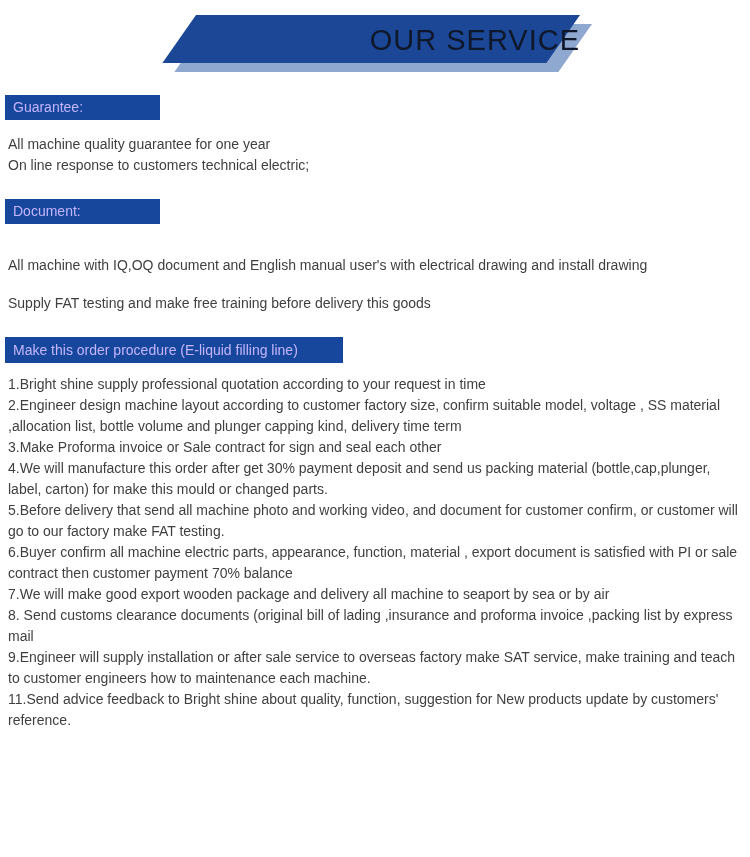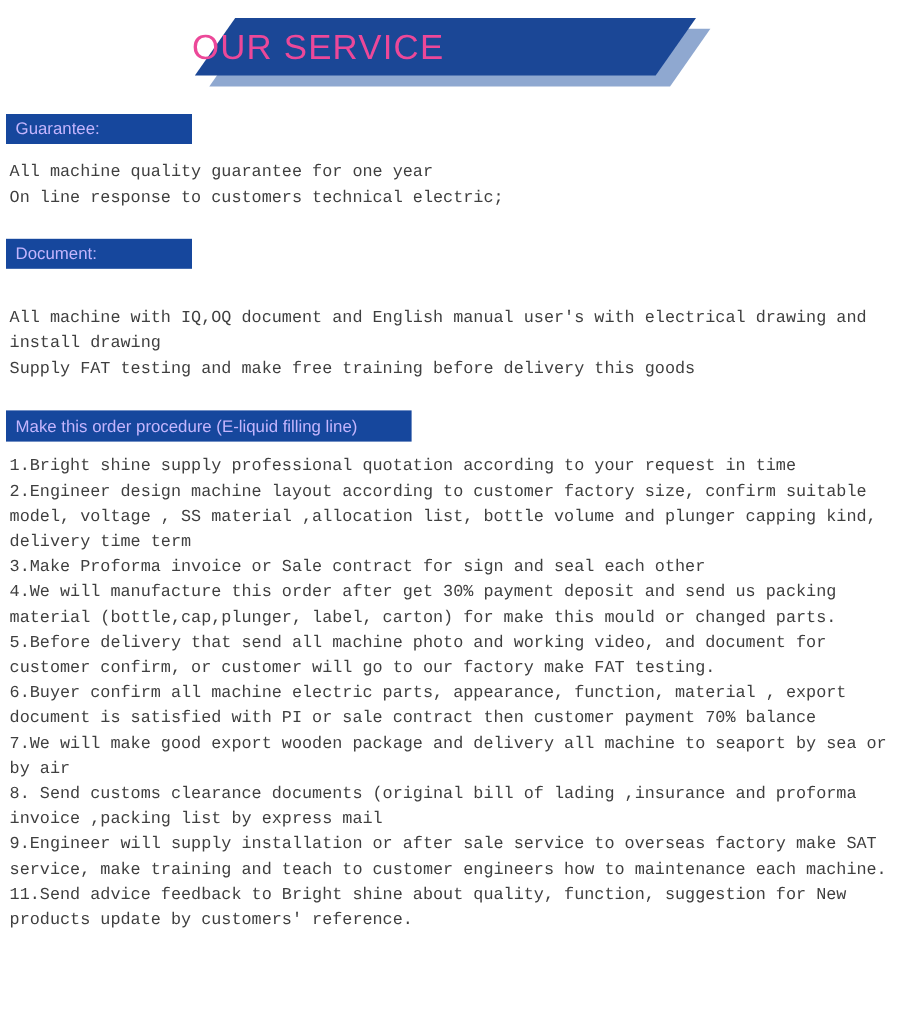--- a/index.html
+++ b/index.html
@@ -46,22 +46,22 @@
     height: 48px;
     background: var(--banner-blue, #1b4796);
     transform: skewX(-35deg);
     transform-origin: top left;
   }
   .banner-title {
     position: absolute;
     left: 160px;
     top: 24px;
     width: 420px;
-    text-align: left;
-    color: #ec4899;
+    text-align: right;
+    color: #0f172a;
     font-size: 29px;
     letter-spacing: 1px;
     line-height: 32px;
     white-space: nowrap;
   }
 
   
   .sec-bar {
     margin-left: 5px;
     margin-top: 23px;
@@ -79,21 +79,20 @@
     line-height: 26px;
   }
 
   
   .sec-body {
     margin: 14px 0 0 0;
     padding: 0 10px 0 8px;
     color: var(--body-text, #3f3f3f);
     font-size: 14px;
     line-height: 21px;
-    font-family: Liberation Mono, monospace;
   }
   .sec-body p {
     margin: 0;
     padding: 0;
   }
   .list-body {
     margin-top: 11px;
   }
 </style>
 </head>
@@ -111,21 +110,21 @@
   <div class="sec-body">
     <p>All machine quality guarantee for one year</p>
     <p>On line response to customers technical electric;</p>
   </div>
 
   <div class="sec-bar">Document:</div>
   <div class="sec-body" style="margin-top:31px;">
     <p>All machine with IQ,OQ document and English manual user's with electrical drawing and install drawing</p>
   </div>
 
-  <div class="sec-body" style="margin-top:1px;">
+  <div class="sec-body" style="margin-top:17px;">
     <p>Supply FAT testing and make free training before delivery this goods</p>
   </div>
 
   <div class="sec-bar wide">Make this order procedure (E-liquid filling line)</div>
   <div class="sec-body list-body">
     <p>1.Bright shine supply professional quotation according to your request in time</p>
     <p>2.Engineer design machine layout according to customer factory size, confirm suitable model, voltage , SS material ,allocation list, bottle volume and plunger capping kind, delivery time term</p>
     <p>3.Make Proforma invoice or Sale contract for sign and seal each other</p>
     <p>4.We will manufacture this order after get 30% payment deposit and send us packing material (bottle,cap,plunger, label, carton) for make this mould or changed parts.</p>
     <p>5.Before delivery that send all machine photo and working video, and document for customer confirm, or customer will go to our factory make FAT testing.</p>

